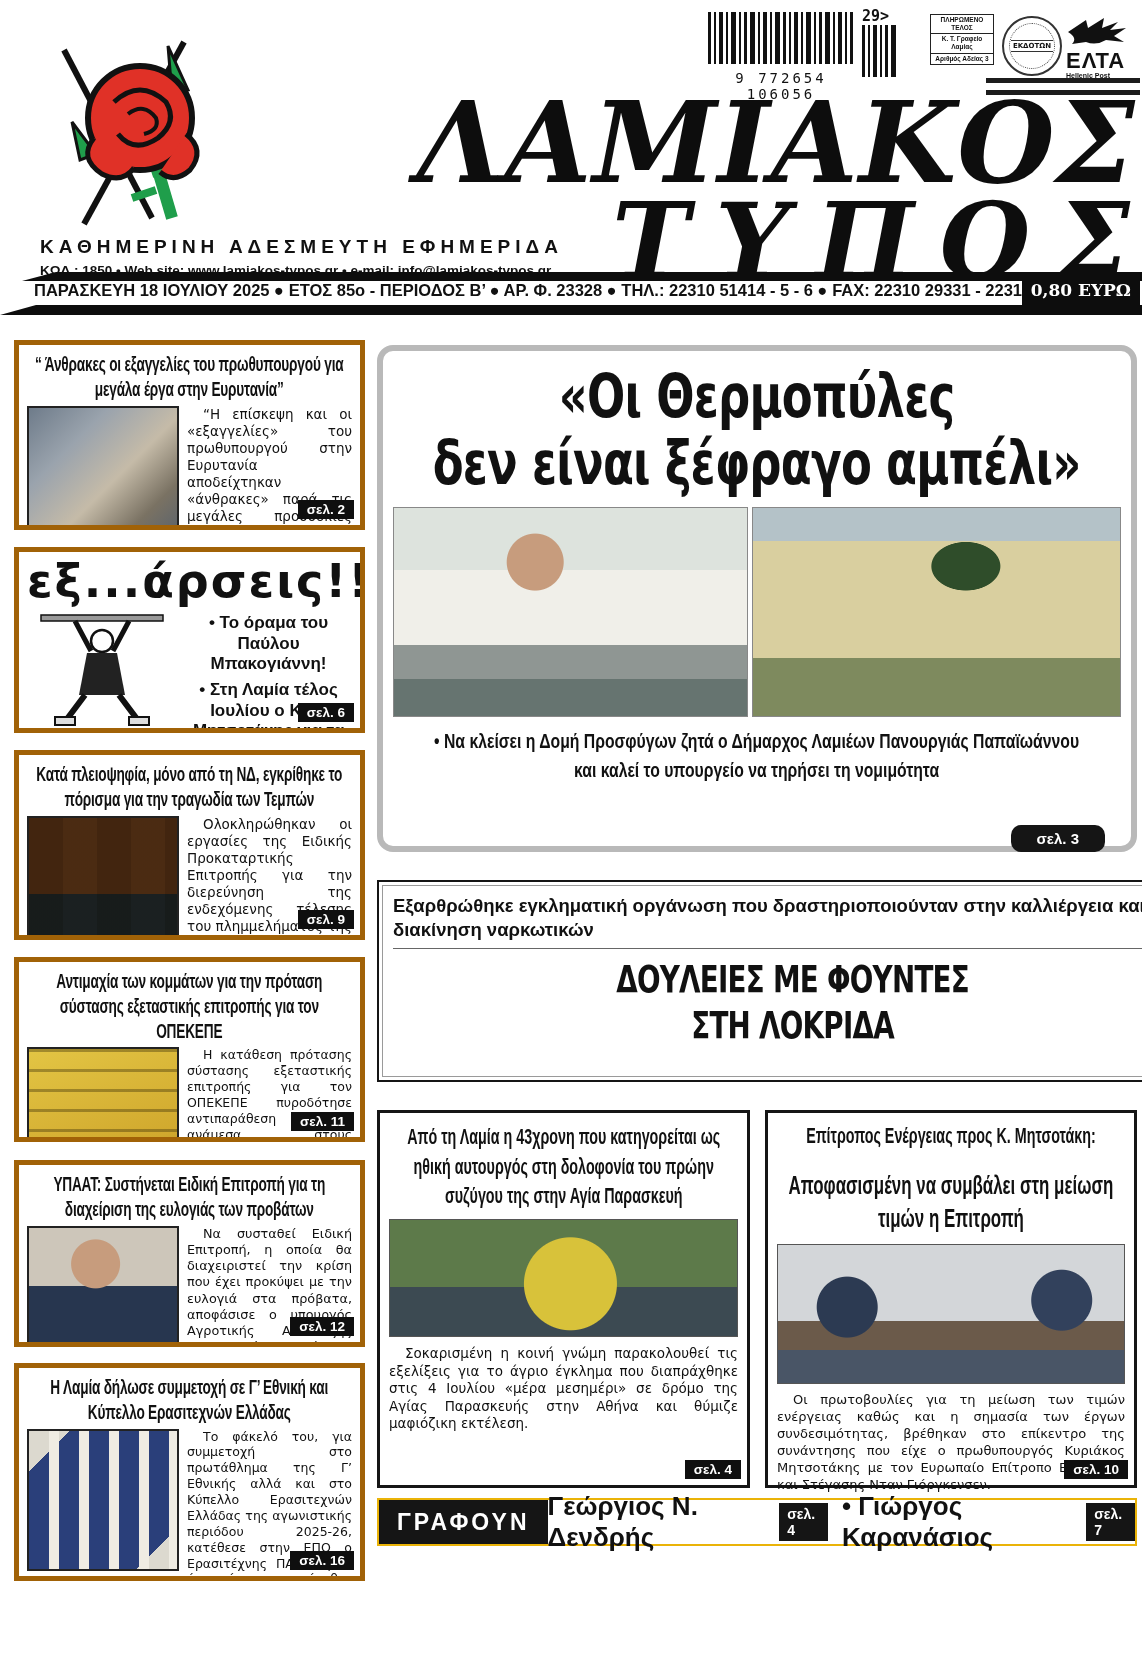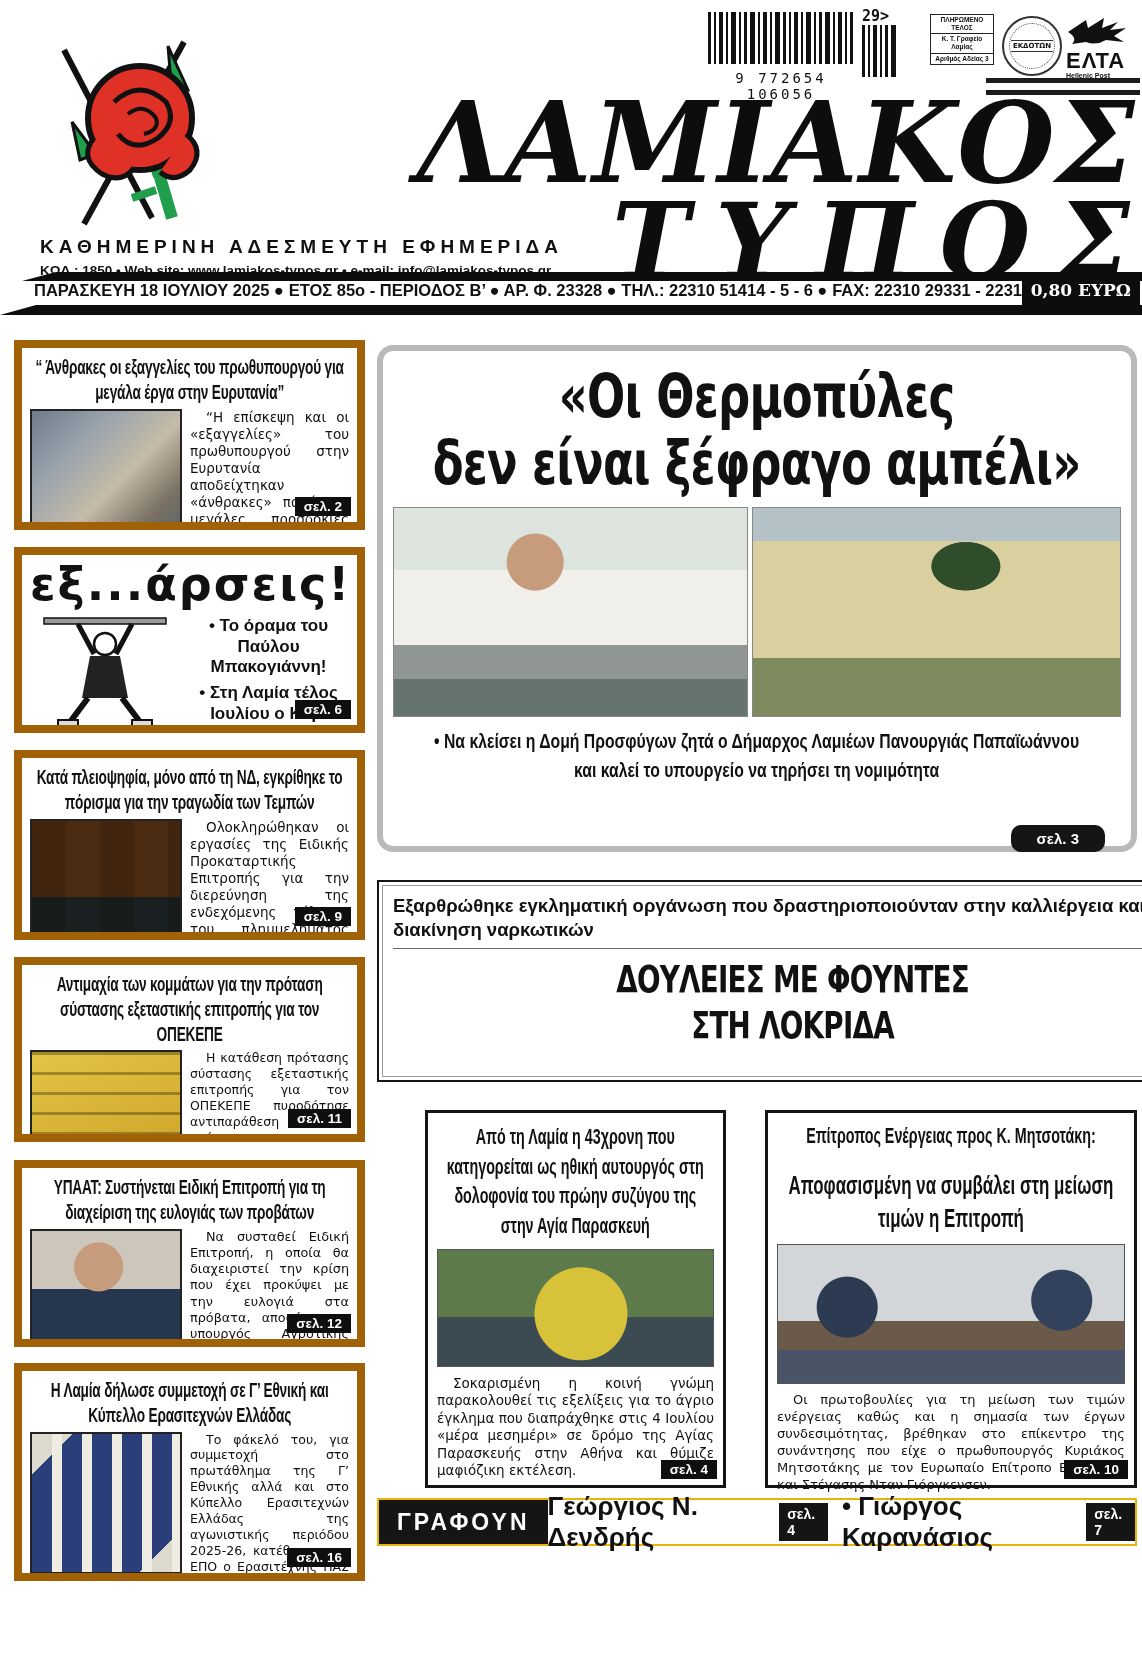--- a/index.html
+++ b/index.html
@@ -34,21 +34,21 @@
   
   .band-top{position:absolute;left:22px;right:0;top:272px;height:9px;background:#0d0d0d;
     clip-path:polygon(34px 0,100% 0,100% 100%,0 100%);}
   .band-bot{position:absolute;left:0;right:0;top:305px;height:10px;background:#0d0d0d;
     clip-path:polygon(36px 0,100% 0,100% 100%,0 100%);}
   .dateline{position:absolute;left:34px;top:281px;width:1000px;font-weight:bold;font-size:16.5px;
     font-family:"Liberation Sans",sans-serif;white-space:nowrap;}
   .price{position:absolute;right:2px;top:273px;background:#0d0d0d;color:#fff;
     font-family:"DejaVu Serif",serif;font-weight:bold;font-size:17px;padding:7px 9px;}
   
-  .lbox{position:absolute;left:14px;width:351px;border:8px solid #a16207;background:#fff;
+  .lbox{position:absolute;left:14px;width:351px;border:5px solid #a16207;background:#fff;
     padding:5px 8px;box-sizing:border-box;overflow:hidden;}
   .ltitle{margin:2px 0 4px;text-align:center;font-family:"Liberation Sans",sans-serif;
     font-weight:bold;font-size:21px;line-height:1.18;letter-spacing:-.3px;}
   .cx65{display:block;width:154%;margin-left:-27%;transform:scaleX(.65);transform-origin:center;}
   .cx75{display:block;width:133.4%;margin-left:-16.7%;transform:scaleX(.75);transform-origin:center;}
   .lrow{display:flex;gap:8px;align-items:flex-start;}
   .thumb{width:152px;height:142px;border:2px solid #222;flex:none;box-sizing:border-box;}
   .lbody{margin:0;font-size:13.5px;line-height:1.27;text-align:justify;text-indent:16px;}
   .badge{position:absolute;right:6px;bottom:6px;background:#0f0f0f;color:#fff;
     font-family:"Liberation Sans",sans-serif;font-weight:bold;font-size:13.5px;padding:2px 9px;}
@@ -74,21 +74,21 @@
   .lok-in{border:1px solid #9a9a9a;height:100%;box-sizing:border-box;display:flex;padding:8px 10px;gap:10px;}
   .lok-left{flex:1;min-width:0;}
   .kicker{margin:0 0 6px;font-family:"Liberation Sans",sans-serif;font-weight:bold;font-size:18.5px;
     line-height:1.3;border-bottom:1.5px solid #666;padding-bottom:6px;}
   .lok-hl{margin:8px 0 0;text-align:center;font-family:"DejaVu Sans",sans-serif;font-weight:bold;
     font-size:37px;line-height:1.25;letter-spacing:-1px;}
   .lok-photo{position:relative;width:258px;height:172px;border:1px solid #555;flex:none;}
   .lok-photo .badge{right:0;bottom:0;}
   .bbox{position:absolute;top:1110px;height:378px;border:3px solid #151515;background:#fff;
     box-sizing:border-box;padding:6px 9px;overflow:visible;}
-  .bl{left:377px;width:301px;margin-left:48px;} .br{left:765px;width:372px;}
+  .bl{left:377px;width:373px;} .br{left:765px;width:372px;}
   .btitle{margin:3px 0 8px;text-align:center;font-family:"Liberation Sans",sans-serif;font-weight:bold;
     font-size:22px;line-height:1.35;}
   .bkicker{margin:3px 0 18px;text-align:center;font-family:Liberation Sans, sans-serif;font-weight:bold;
     font-size:22px;line-height:1.3;}
   .bhl{margin:0 0 8px;text-align:center;font-family:"Liberation Sans",sans-serif;font-weight:bold;
     font-size:26px;line-height:1.3;}
   .bphoto{width:100%;border:1px solid #555;box-sizing:border-box;}
   .bbody{margin:8px 0 0;font-size:13.5px;line-height:1.3;text-align:justify;text-indent:16px;}
   
   .writers{position:absolute;left:377px;top:1498px;width:760px;height:48px;border:2px solid #eab308;

